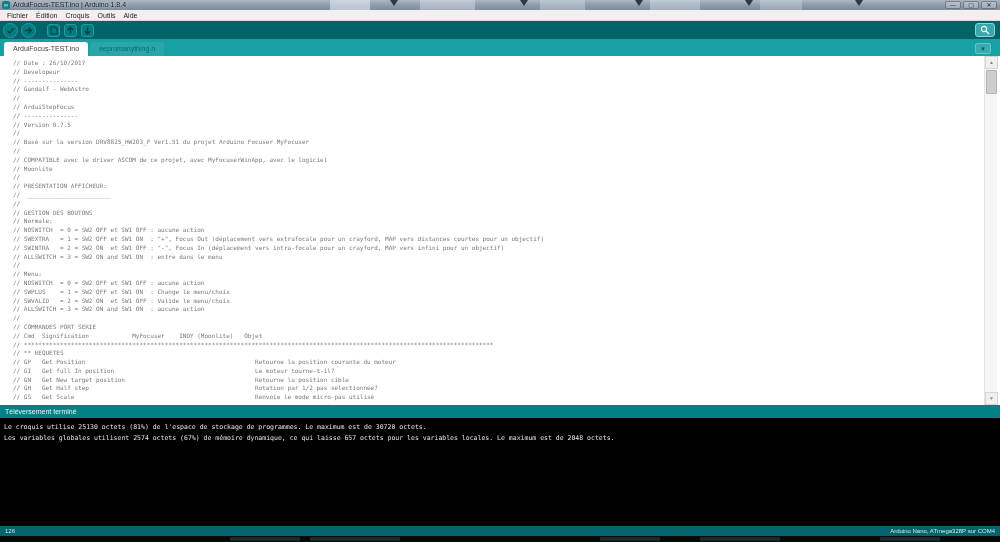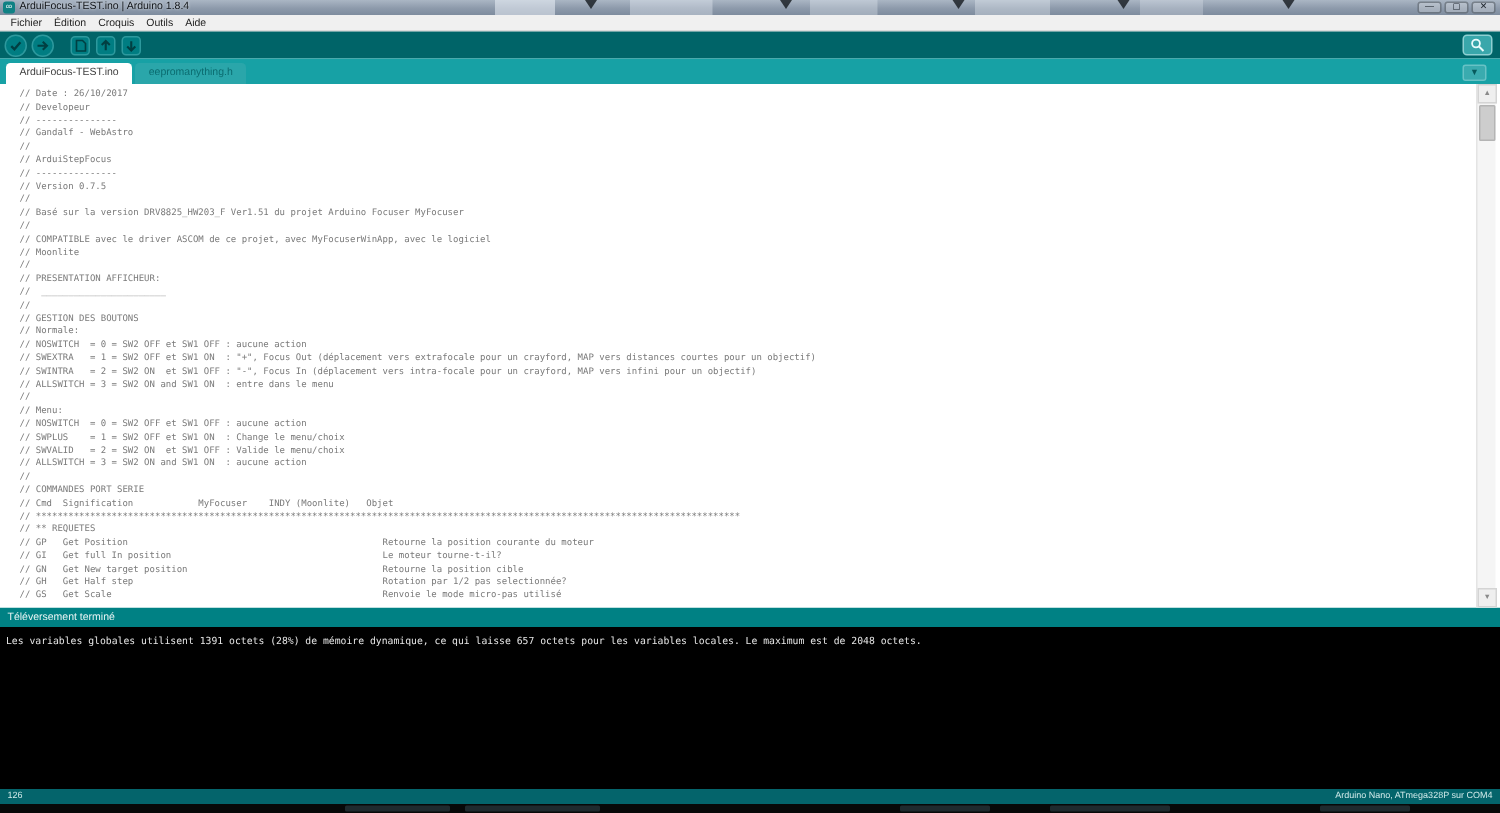--- a/index.html
+++ b/index.html
@@ -195,21 +195,22 @@
       <div class="sb-thumb"></div>
       <div class="sb-btn sb-down">▼</div>
     </div>
   </div>
 
   <div class="statusbar">
     <span>Téléversement terminé</span>
   </div>
 
   <div class="console">
-      <div class="console-line">Les variables globales utilisent 1391 octets (28%) de mémoire dynamique, ce qui laisse 657 octets pour les variables locales. Le maximum est de 2048 octets.</div>
+      <div class="console-line">Le croquis utilise 25130 octets (81%) de l'espace de stockage de programmes. Le maximum est de 30720 octets.</div>
+      <div class="console-line">Les variables globales utilisent 2574 octets (67%) de mémoire dynamique, ce qui laisse 657 octets pour les variables locales. Le maximum est de 2048 octets.</div>
     </div>
 
   <div class="linestatus">
     <span>126</span>
     <span>Arduino Nano, ATmega328P sur COM4</span>
   </div>
 
   <div class="taskbar">
     <div class="task-seg" style="left:230px;width:70px;"></div>
     <div class="task-seg" style="left:310px;width:90px;"></div>

